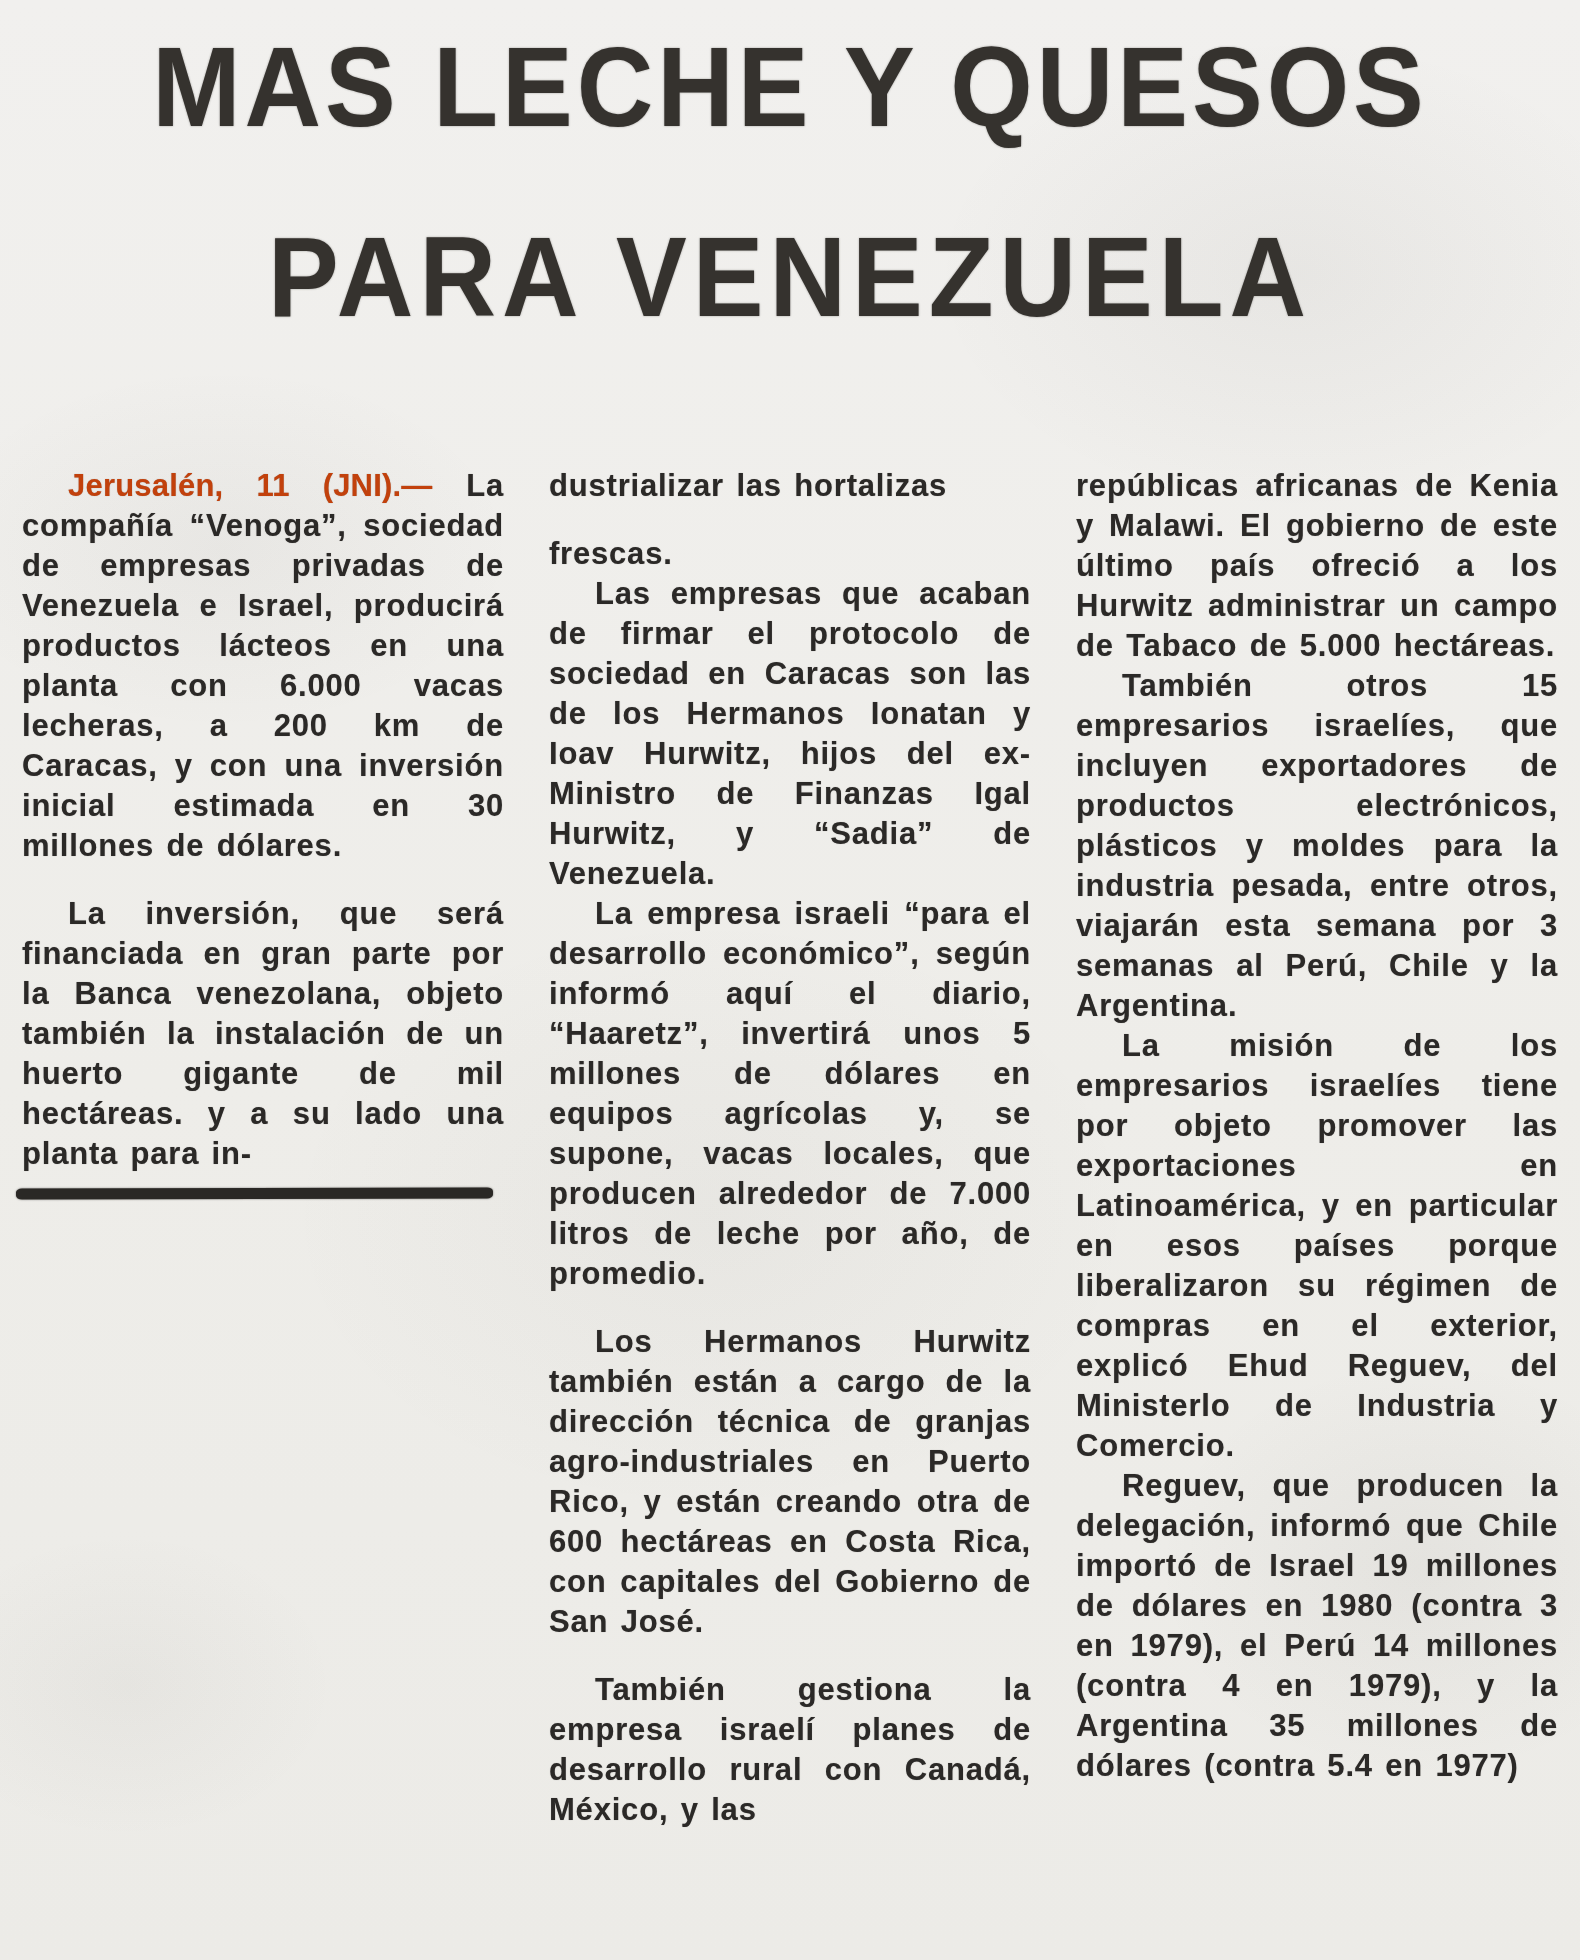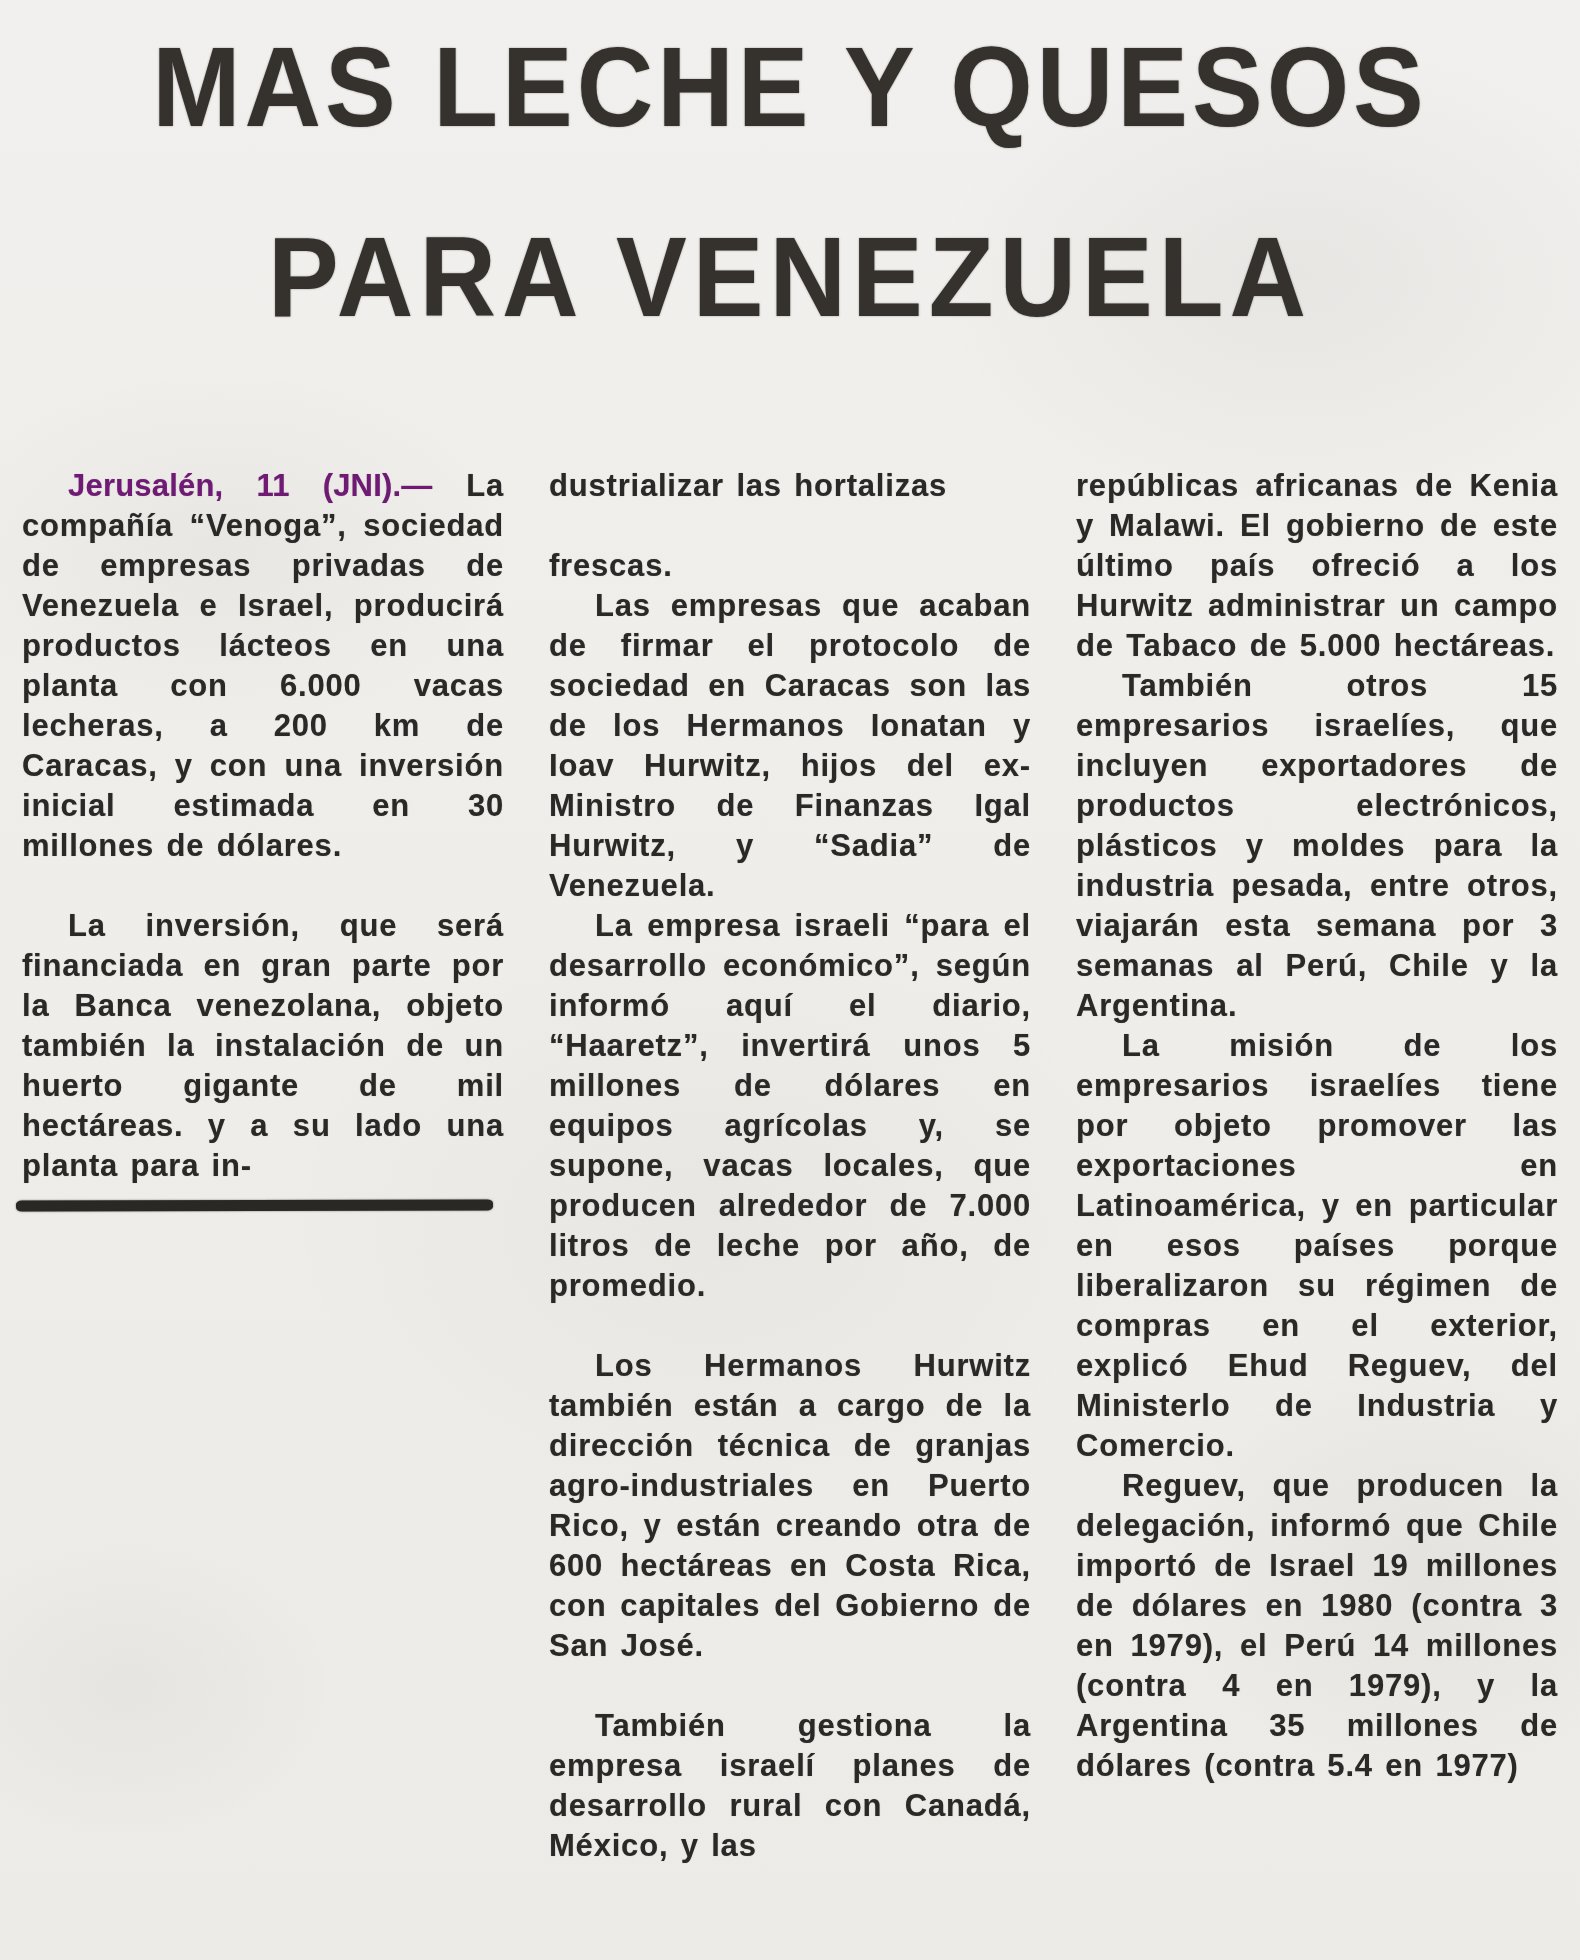--- a/index.html
+++ b/index.html
@@ -67,25 +67,25 @@
     font-size: 31px;
     line-height: 40px;
     font-weight: bold;
     letter-spacing: 0.8px;
     word-spacing: 3px;
     text-align: justify;
     color: #2b2927;
     text-shadow: 0 0 1px rgba(43,41,39,0.35);
   }
   .para.indent { text-indent: 46px; }
-  .para.gap-1 { margin-top: 40px; }
+  .para.gap-1 { margin-top: 28px; }
 
   .dateline {
     font-weight: bold;
-    color: #701a75;
+    color: #c2410c;
     letter-spacing: 0.2px;
   }
 
   .underlined-word {
     text-decoration-thickness: 3.5px;
     text-underline-offset: 7px;
     text-decoration-color: #3a3733;
   }
 
   .end-rule {

